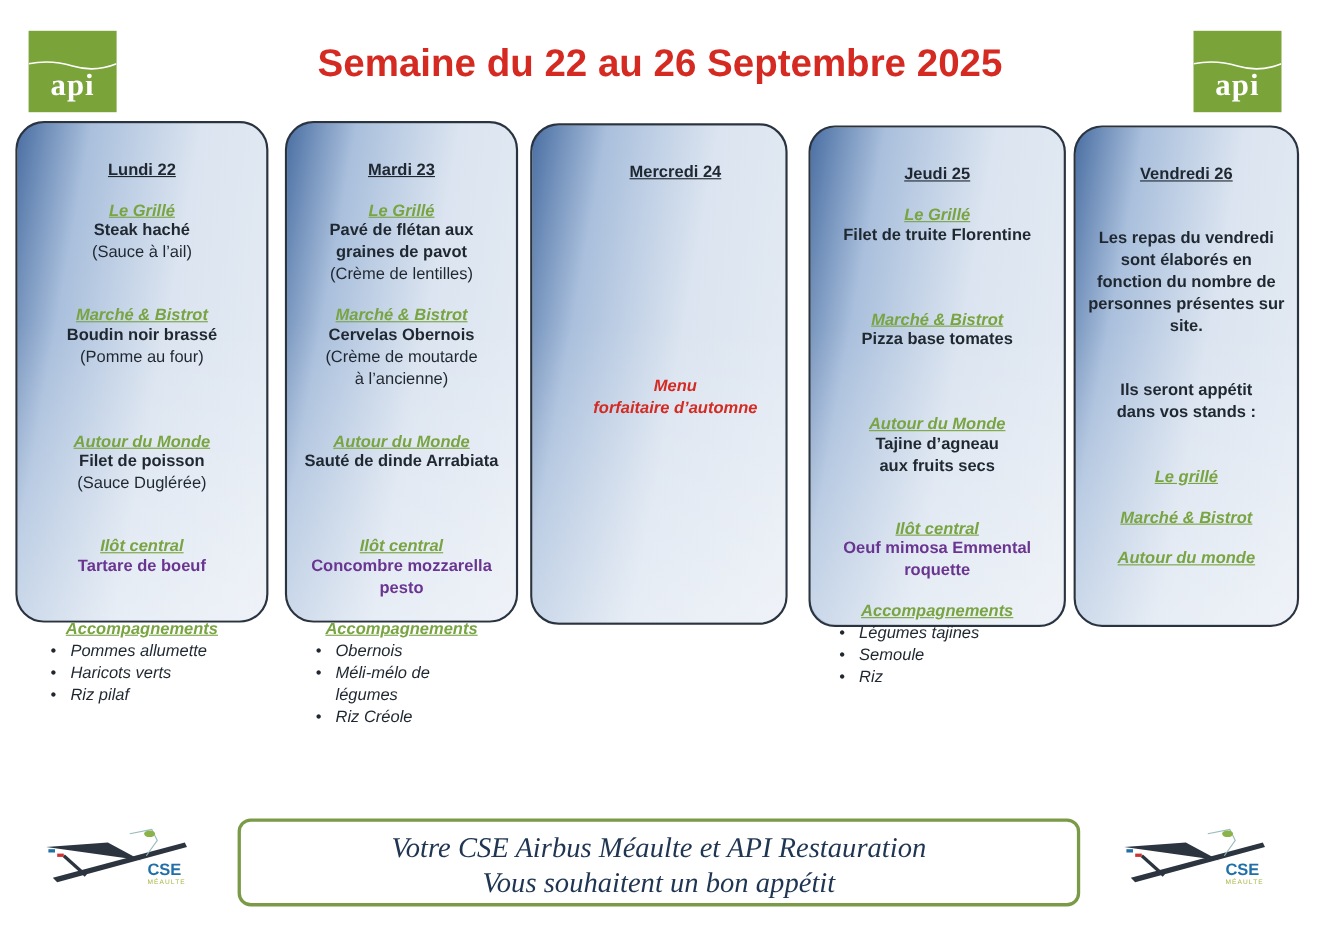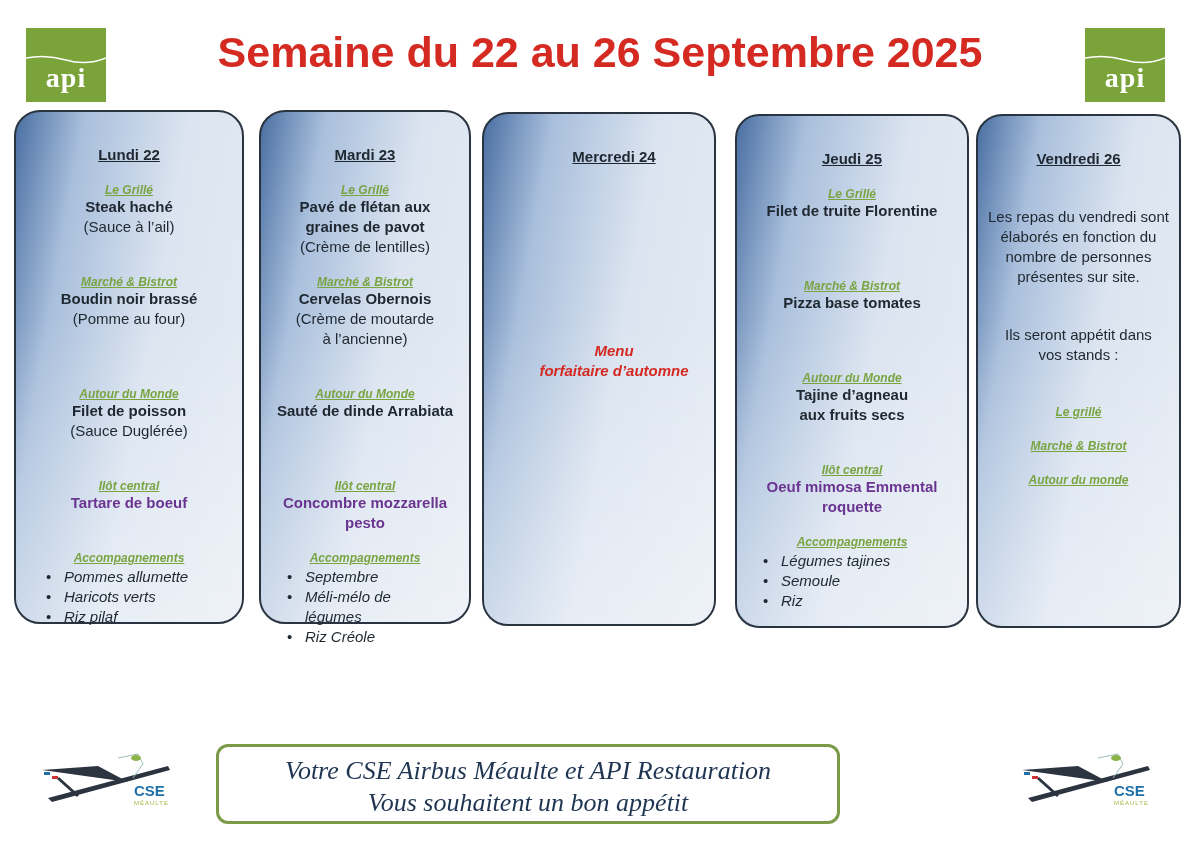--- a/index.html
+++ b/index.html
@@ -4,39 +4,39 @@
 <style>
   html, body { margin:0; padding:0; }
   body { width:1200px; height:848px; background:#ffffff; position:relative; overflow:hidden;
          font-family:"Liberation Sans", sans-serif; }
   .logo-api { position:absolute; top:28px; width:80px; height:74px; background:#7aa33a; overflow:hidden; }
   .logo-api.left { left:26px; }
   .logo-api.right { left:1085px; }
   .logo-api svg { position:absolute; left:0; top:0; }
   .logo-api .txt { position:absolute; left:0; right:0; top:34px; text-align:center; color:#fff;
         font-family:"Liberation Serif", serif; font-weight:bold; font-size:28px; letter-spacing:1px; }
-  .title { position:absolute; left:200px; width:800px; top:28px; text-align:center; color:#d42a22;
-        font-weight:bold; font-size:43px; }
-  .card { position:absolute; top:110px; height:514px; border:2px solid #2a3440; border-radius:26px;
+  .title { position:absolute; left:200px; width:800px; top:38px; text-align:center; color:#d42a22;
+        font-weight:bold; font-size:35px; }
+  .card { position:absolute; top:110px; height:456px; border:2px solid #2a3440; border-radius:26px;
         background:linear-gradient(100deg, #4a6fa3 0%, #a9bfdc 22%, #dbe4f0 55%, #e6ecf4 100%);
         box-sizing:border-box; text-align:center; color:#1a1a1a; }
   .card::after { content:""; position:absolute; inset:0; border-radius:24px;
         background:linear-gradient(180deg, rgba(255,255,255,0) 40%, rgba(255,255,255,0.35) 100%); pointer-events:none; }
   .card > * { position:relative; z-index:1; }
   .day { font-weight:bold; text-decoration:underline; font-size:15px; color:#1f2730; margin-top:34px; }
-  .cat { color:#79a442; font-style:italic; font-weight:bold; text-decoration:underline; font-size:12px; }
+  .cat { color:#79a442; font-style:italic; font-weight:bold; text-decoration:underline; font-size:15px; }
   .dish { font-weight:bold; font-size:15px; color:#1f2730; line-height:20px; }
   .sauce { font-size:15px; color:#1f2730; line-height:20px; }
   .purple { color:#6a3591; font-weight:bold; font-size:15px; line-height:20px; }
   .acc { list-style:none; padding:0; margin:2px 0 0 0; text-align:left; font-style:italic; font-size:15px; color:#1f2730; }
   .acc li { position:relative; padding-left:20px; line-height:20px; }
   .acc li::before { content:"\2022"; position:absolute; left:2px; font-style:normal; }
   .red { color:#d42a22; font-style:italic; font-weight:bold; font-size:15px; line-height:20px; }
-  .vtext { font-weight:normal; font-size:15px; color:#1f2730; line-height:20px; }
-  .footer-box { position:absolute; left:216px; top:744px; width:624px; height:80px; border:3px solid #7a9a48;
+  .vtext { font-weight:bold; font-size:15px; color:#1f2730; line-height:20px; }
+  .footer-box { position:absolute; left:216px; top:744px; width:766px; height:80px; border:3px solid #7a9a48;
         border-radius:12px; box-sizing:border-box; text-align:center; font-family:"Liberation Serif", serif;
         font-style:italic; font-size:26px; color:#1f3552; line-height:32px; padding-top:8px; }
   .cse-logo { position:absolute; top:748px; width:140px; height:70px; }
   .cse-logo.left { left:38px; }
   .cse-logo.right { left:1018px; }
   .cse-text { position:absolute; font-weight:bold; font-size:15px; color:#1f6fa8; }
   .cse-sub { position:absolute; font-size:6px; color:#a8b642; letter-spacing:1px; }
 </style>
 </head>
 <body>
@@ -83,21 +83,21 @@
   <div class="sauce">(Crème de lentilles)</div>
   <div class="cat" style="margin-top:18px">Marché &amp; Bistrot</div>
   <div class="dish">Cervelas Obernois</div>
   <div class="sauce" style="padding:0 30px">(Crème de moutarde à l’ancienne)</div>
   <div class="cat" style="margin-top:38px">Autour du Monde</div>
   <div class="dish">Sauté de dinde Arrabiata</div>
   <div class="cat" style="margin-top:58px">Ilôt central</div>
   <div class="purple" style="padding:0 10px">Concombre mozzarella pesto</div>
   <div class="cat" style="margin-top:18px">Accompagnements</div>
   <ul class="acc" style="margin-left:24px;width:140px">
-    <li>Septembre</li>
+    <li>Obernois</li>
     <li>Méli-mélo de légumes</li>
     <li>Riz Créole</li>
   </ul>
 </div>
 
 <div class="card" style="left:482px;width:234px;top:112px;padding-left:30px;">
   <div class="day">Mercredi 24</div>
   <div class="red" style="margin-top:176px">Menu</div>
   <div class="red">forfaitaire d’automne</div>
 </div>

